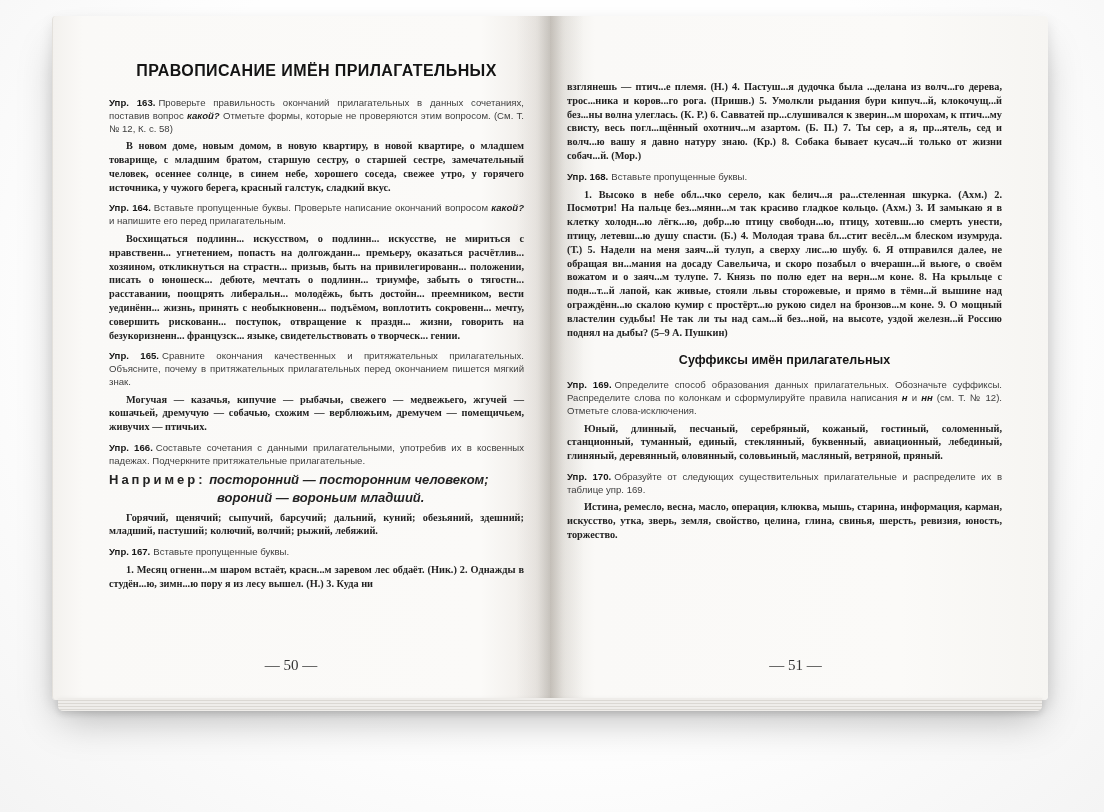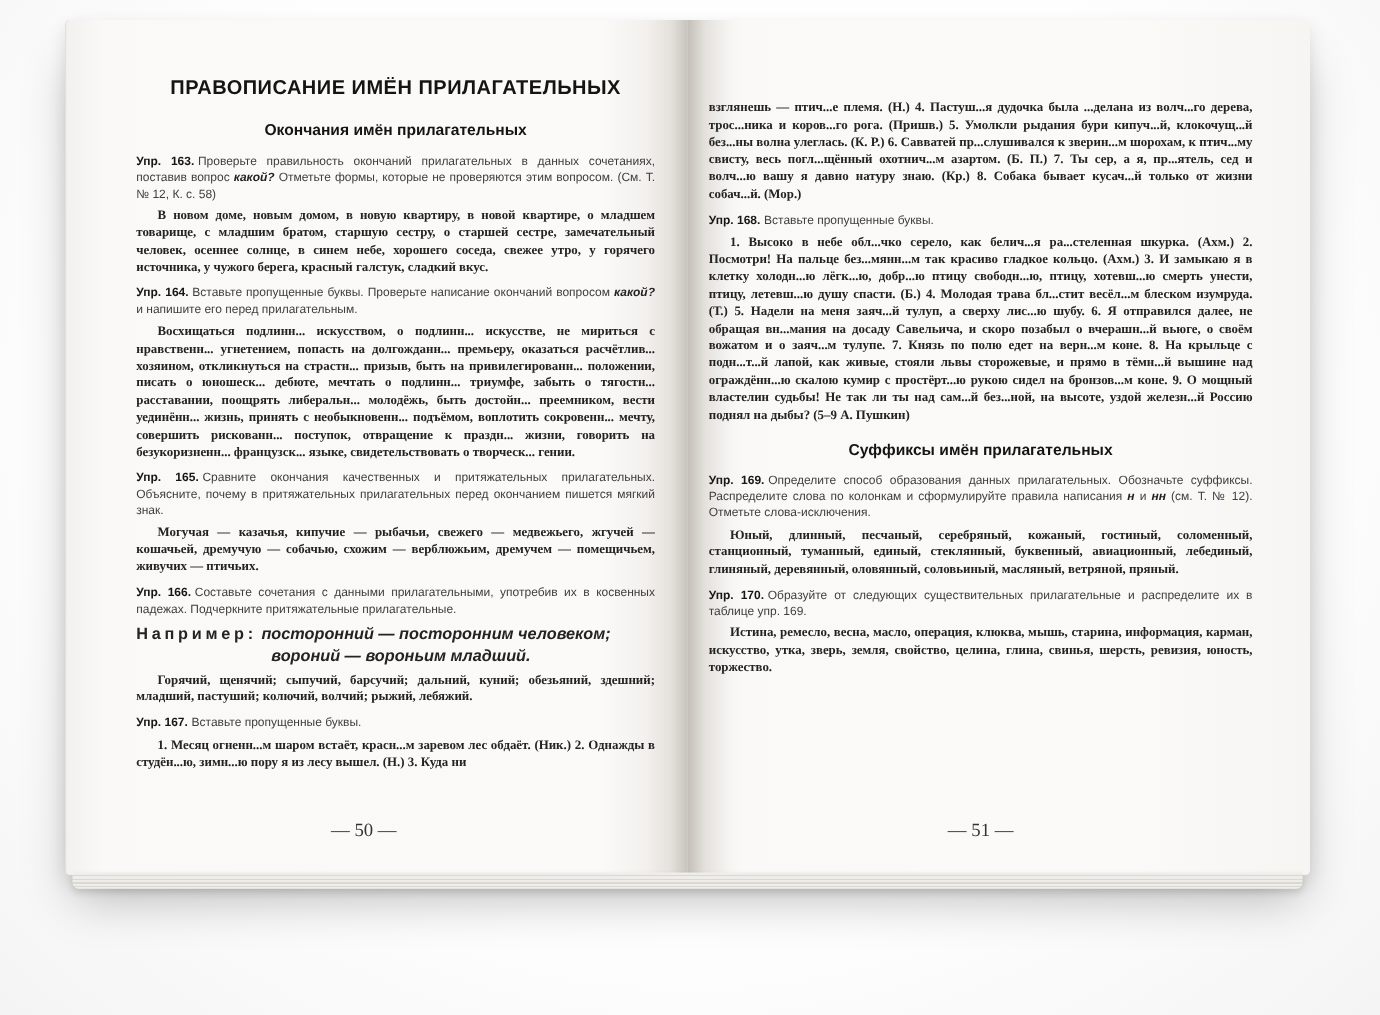--- a/index.html
+++ b/index.html
@@ -82,31 +82,30 @@
     padding:3px 4px 4px; font-weight:bold; font-size:10px; color:#232323;
   }
   .th-sub { font-style:italic; font-size:8.8px; margin-top:1px; letter-spacing:0.3px; }
 
   .pagenum {
     position:absolute; bottom:26px; left:0; width:100%;
     text-align:center; font-family:"Liberation Serif", serif;
     font-size:15px; color:#333;
   }
   .page.left  .pagenum { left:30px;  width:416px; }
-  .page.right .pagenum { left:17px;  width:435px; }
+  .page.right .pagenum { left:28px;  width:435px; }
 </style>
 </head>
 <body>
 
 <div class="book">
 
   <div class="page left">
     <div class="content-left">
       <div class="doc-title">ПРАВОПИСАНИЕ ИМЁН ПРИЛАГАТЕЛЬНЫХ</div>
-      <div class="doc-subtitle">Окончания имён прилагательных</div>
 
       <div class="exercise">
         <p class="instr"><b class="exlabel">Упр. 163.</b><span>Проверьте правильность окончаний прилагательных в данных сочетаниях, поставив вопрос </span><span class="bi">какой?</span><span> Отметьте формы, которые не проверяются этим вопросом. (См. Т. № 12, К. с. 58)</span></p>
         <p class="body-serif">В новом доме, новым домом, в новую квартиру, в новой квартире, о младшем товарище, с младшим братом, старшую сестру, о старшей сестре, замечательный человек, осеннее солнце, в синем небе, хорошего соседа, свежее утро, у горячего источника, у чужого берега, красный галстук, сладкий вкус.</p>
       </div>
 
       <div class="exercise">
         <p class="instr"><b class="exlabel">Упр. 164.</b><span>Вставьте пропущенные буквы. Проверьте написание окончаний вопросом </span><span class="bi">какой?</span><span> и напишите его перед прилагательным.</span></p>
         <p class="body-serif">Восхищаться подлинн... искусством, о подлинн... искусстве, не мириться с нравственн... угнетением, попасть на долгожданн... премьеру, оказаться расчётлив... хозяином, откликнуться на страстн... призыв, быть на привилегированн... положении, писать о юношеск... дебюте, мечтать о подлинн... триумфе, забыть о тягостн... расставании, поощрять либеральн... молодёжь, быть достойн... преемником, вести уединённ... жизнь, принять с необыкновенн... подъёмом, воплотить сокровенн... мечту, совершить рискованн... поступок, отвращение к праздн... жизни, говорить на безукоризненн... французск... языке, свидетельствовать о творческ... гении.</p>
       </div>

